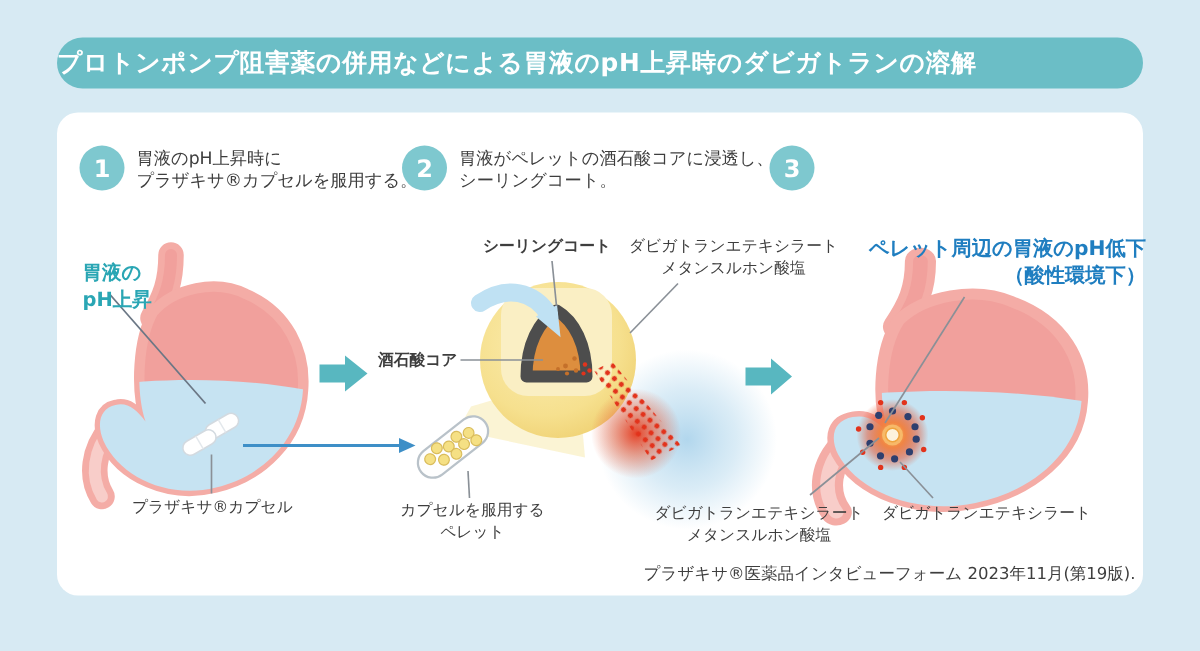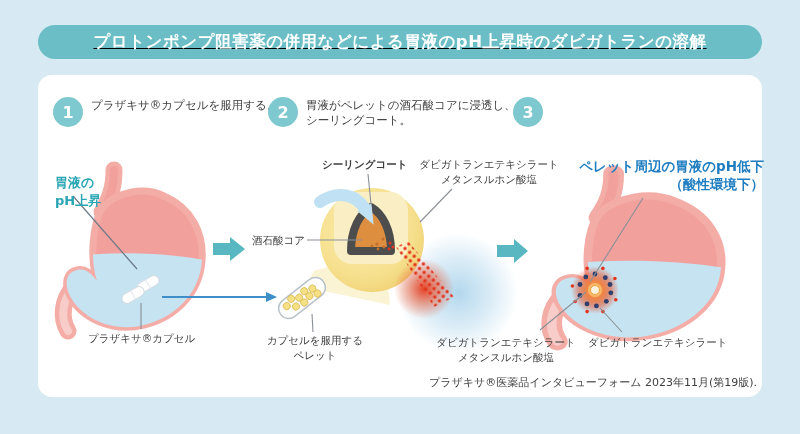--- a/index.html
+++ b/index.html
@@ -1,19 +1,19 @@
 <!DOCTYPE html>
 <html><head>
 <meta charset="utf-8">
 <style>
   html,body{margin:0;padding:0;background:#D7EAF3;}
   .page{position:relative;width:800px;height:434px;background:#D7EAF3;
         font-family:"DejaVu Sans","Liberation Sans",sans-serif;overflow:hidden;}
   .banner{position:absolute;left:38px;top:25px;width:724px;height:34px;background:#6BBEC6;
-          border-radius:17px;display:flex;align-items:center;justify-content:center;text-decoration:underline;}
+          border-radius:17px;display:flex;align-items:center;justify-content:flex-start;}
   .banner-title{color:#FFFFFF;font-size:16.5px;font-weight:bold;letter-spacing:.5px;white-space:nowrap;}
   .card{position:absolute;left:38px;top:75px;width:724px;height:322px;background:#FFFFFF;border-radius:14px;}
   .diagram-svg{position:absolute;left:0;top:0;width:800px;height:434px;}
   .step{position:absolute;display:flex;gap:8px;}
   .step-circle{width:30px;height:30px;border-radius:50%;background:#7EC8CF;color:#FFFFFF;
                font-size:16px;font-weight:bold;display:flex;align-items:center;justify-content:center;flex:none;}
   .step-text{font-size:11.5px;line-height:15px;color:#3E3E3E;padding-top:1px;white-space:nowrap;}
   .step1{left:53px;top:97px;} .step2{left:268px;top:97px;} .step3{left:513px;top:97px;}
   .lbl{position:absolute;font-size:10.5px;line-height:14.5px;color:#3E3E3E;white-space:nowrap;}
   .lbl-center{text-align:center;white-space:normal;}
@@ -180,20 +180,21 @@
       </g>
     </g>
     <line x1="643" y1="198" x2="590" y2="282" stroke="#8A9097" stroke-width="1.1"></line>
     <line x1="540" y1="330" x2="586" y2="292" stroke="#8A9097" stroke-width="1.1"></line>
     <line x1="622" y1="332" x2="600" y2="308" stroke="#8A9097" stroke-width="1.1"></line>
   </svg>
 
   <div class="step step1">
     <div class="step-circle">1</div>
     <div class="step-text">
+      <div>胃液のpH上昇時に</div>
       <div>プラザキサ®カプセルを服用する。</div>
     </div>
   </div>
   <div class="step step2">
     <div class="step-circle">2</div>
     <div class="step-text">
       <div>胃液がペレットの酒石酸コアに浸透し、</div>
       <div>シーリングコート。</div>
     </div>
   </div>
@@ -205,21 +206,21 @@
     <div>胃液の</div>
     <div>pH上昇</div>
   </div>
   <div class="lbl" style="left:88px;top:331px;">プラザキサ®カプセル</div>
 
   <div class="lbl" style="left:322px;top:157px;font-weight:bold;">シーリングコート</div>
   <div class="lbl lbl-center" style="left:410px;top:157px;width:158px;">
     <div>ダビガトランエテキシラート</div>
     <div>メタンスルホン酸塩</div>
   </div>
-  <div class="lbl" style="left:252px;top:233px;">酒石酸コア</div>
+  <div class="lbl" style="left:252px;top:233px;font-weight:bold;">酒石酸コア</div>
   <div class="lbl lbl-center" style="left:252px;top:333px;width:126px;">
     <div>カプセルを服用する</div>
     <div>ペレット</div>
   </div>
 
   <div class="blue-label">
     <div>ペレット周辺の胃液のpH低下</div>
     <div>（酸性環境下）</div>
   </div>
   <div class="lbl lbl-center" style="left:436px;top:335px;width:140px;">

